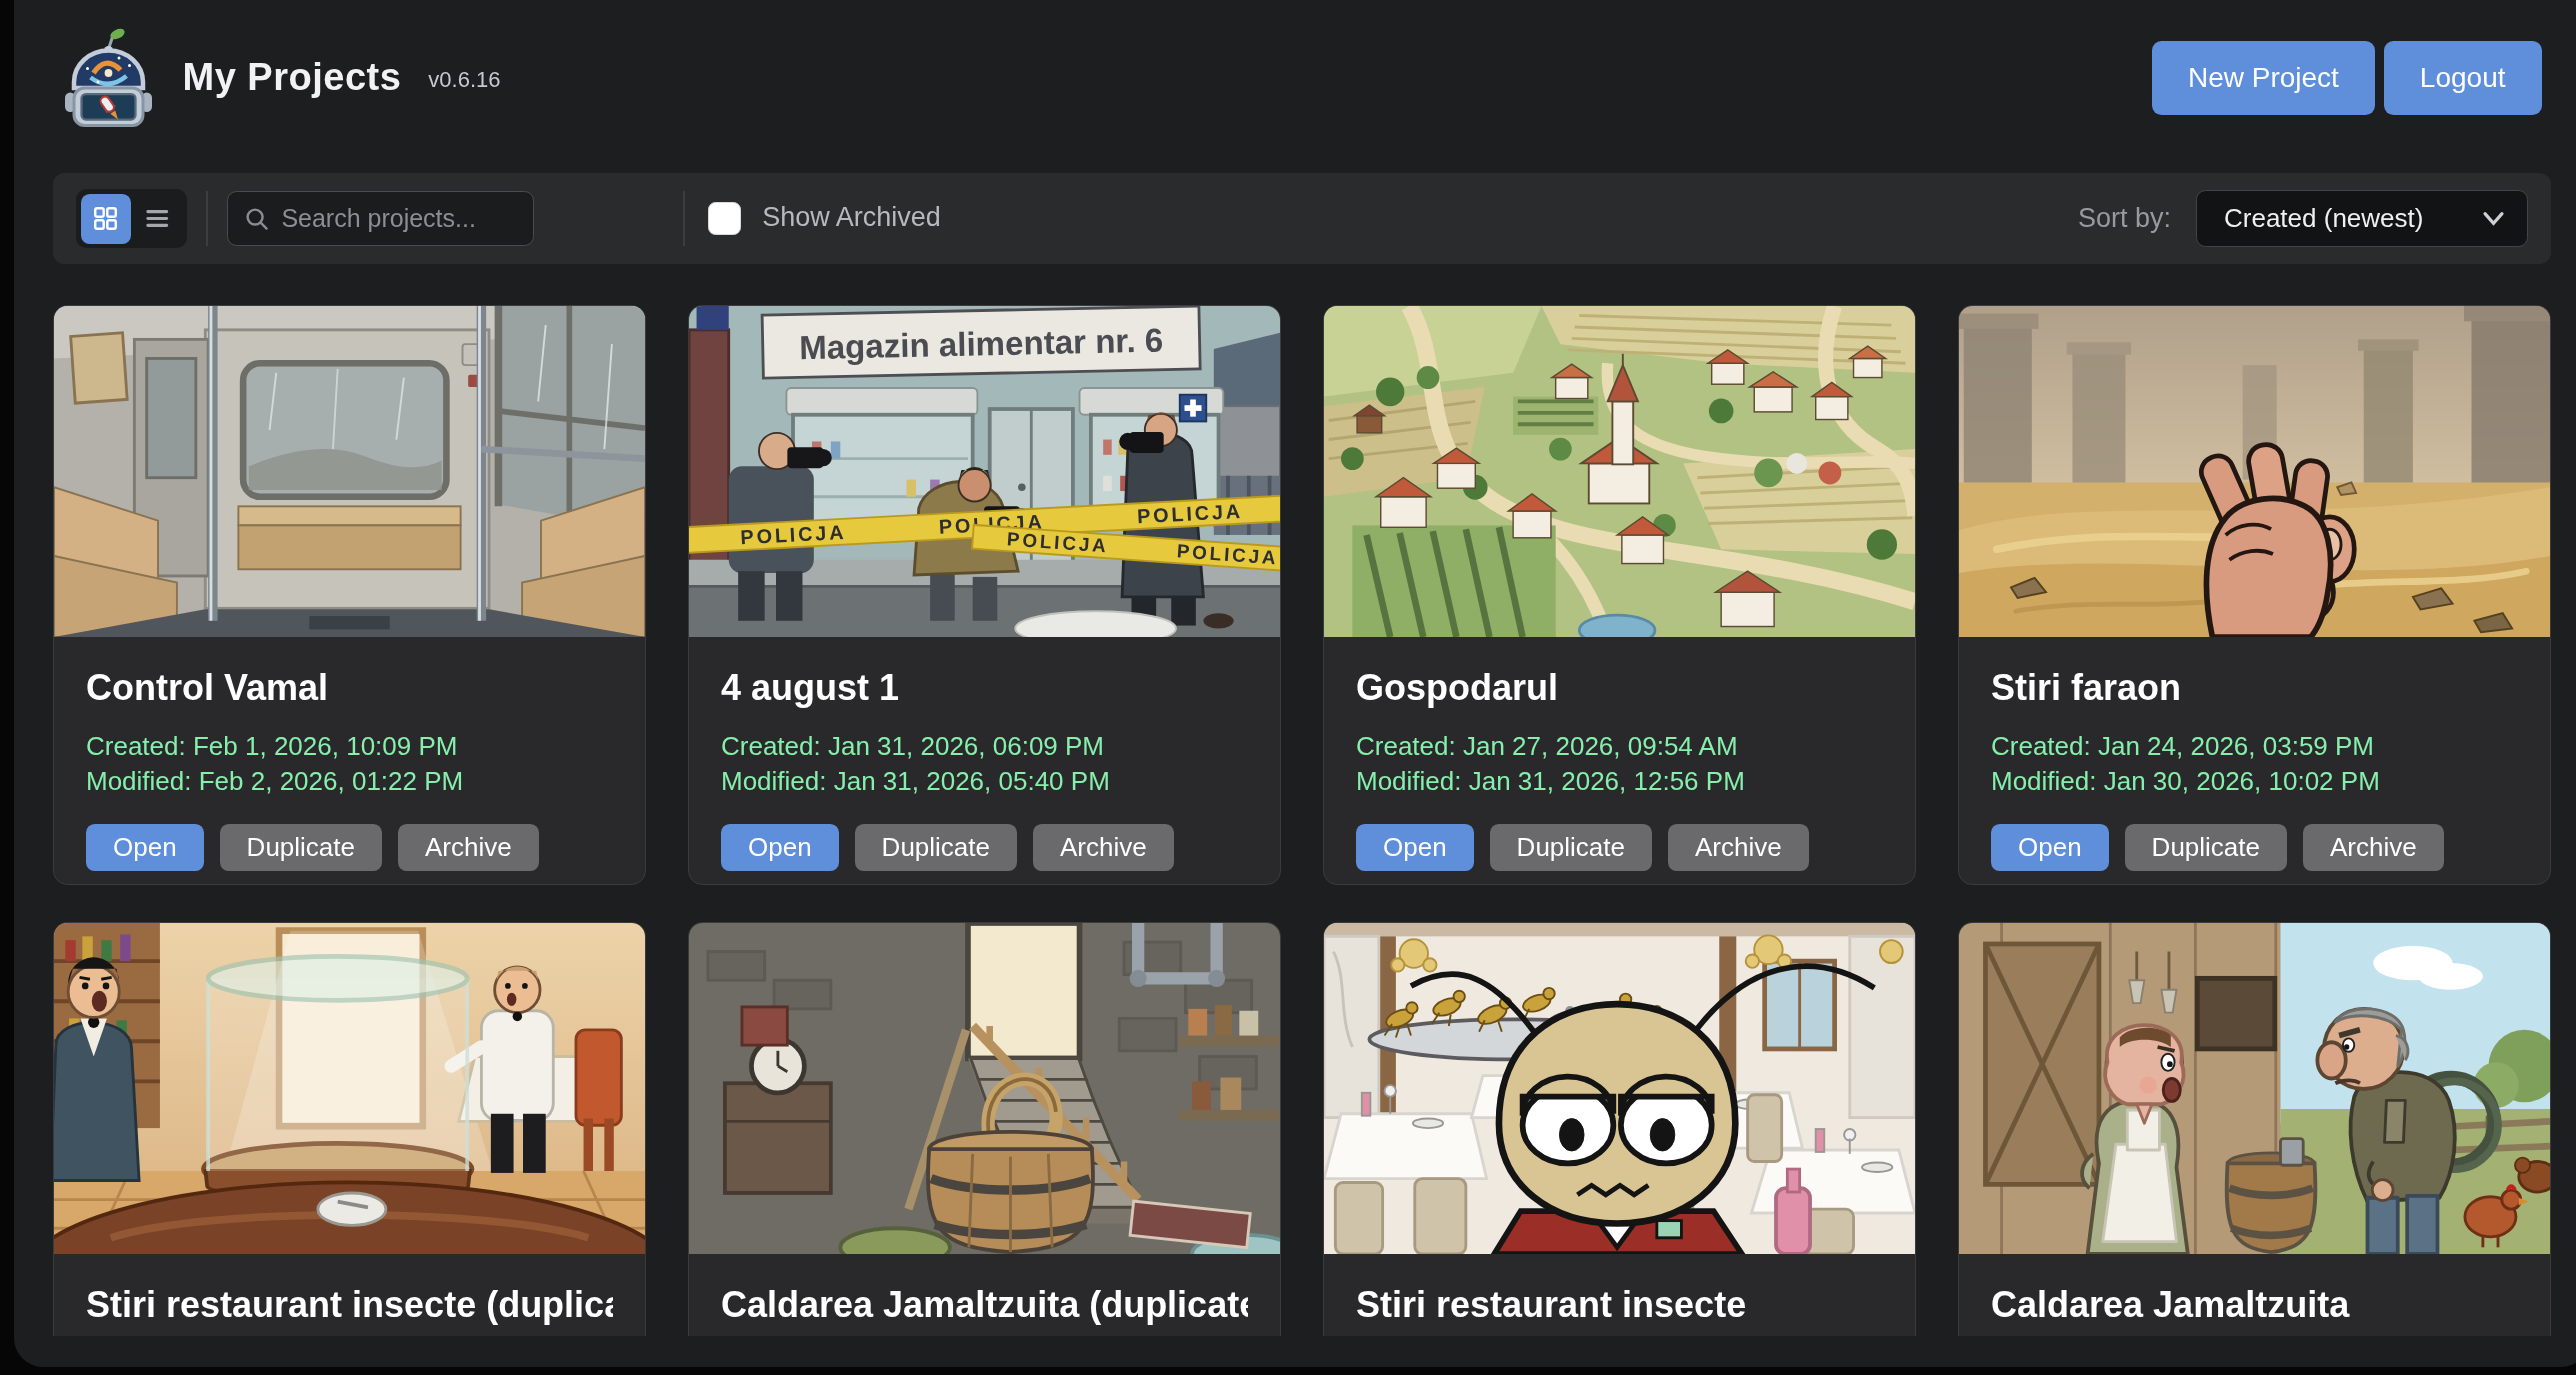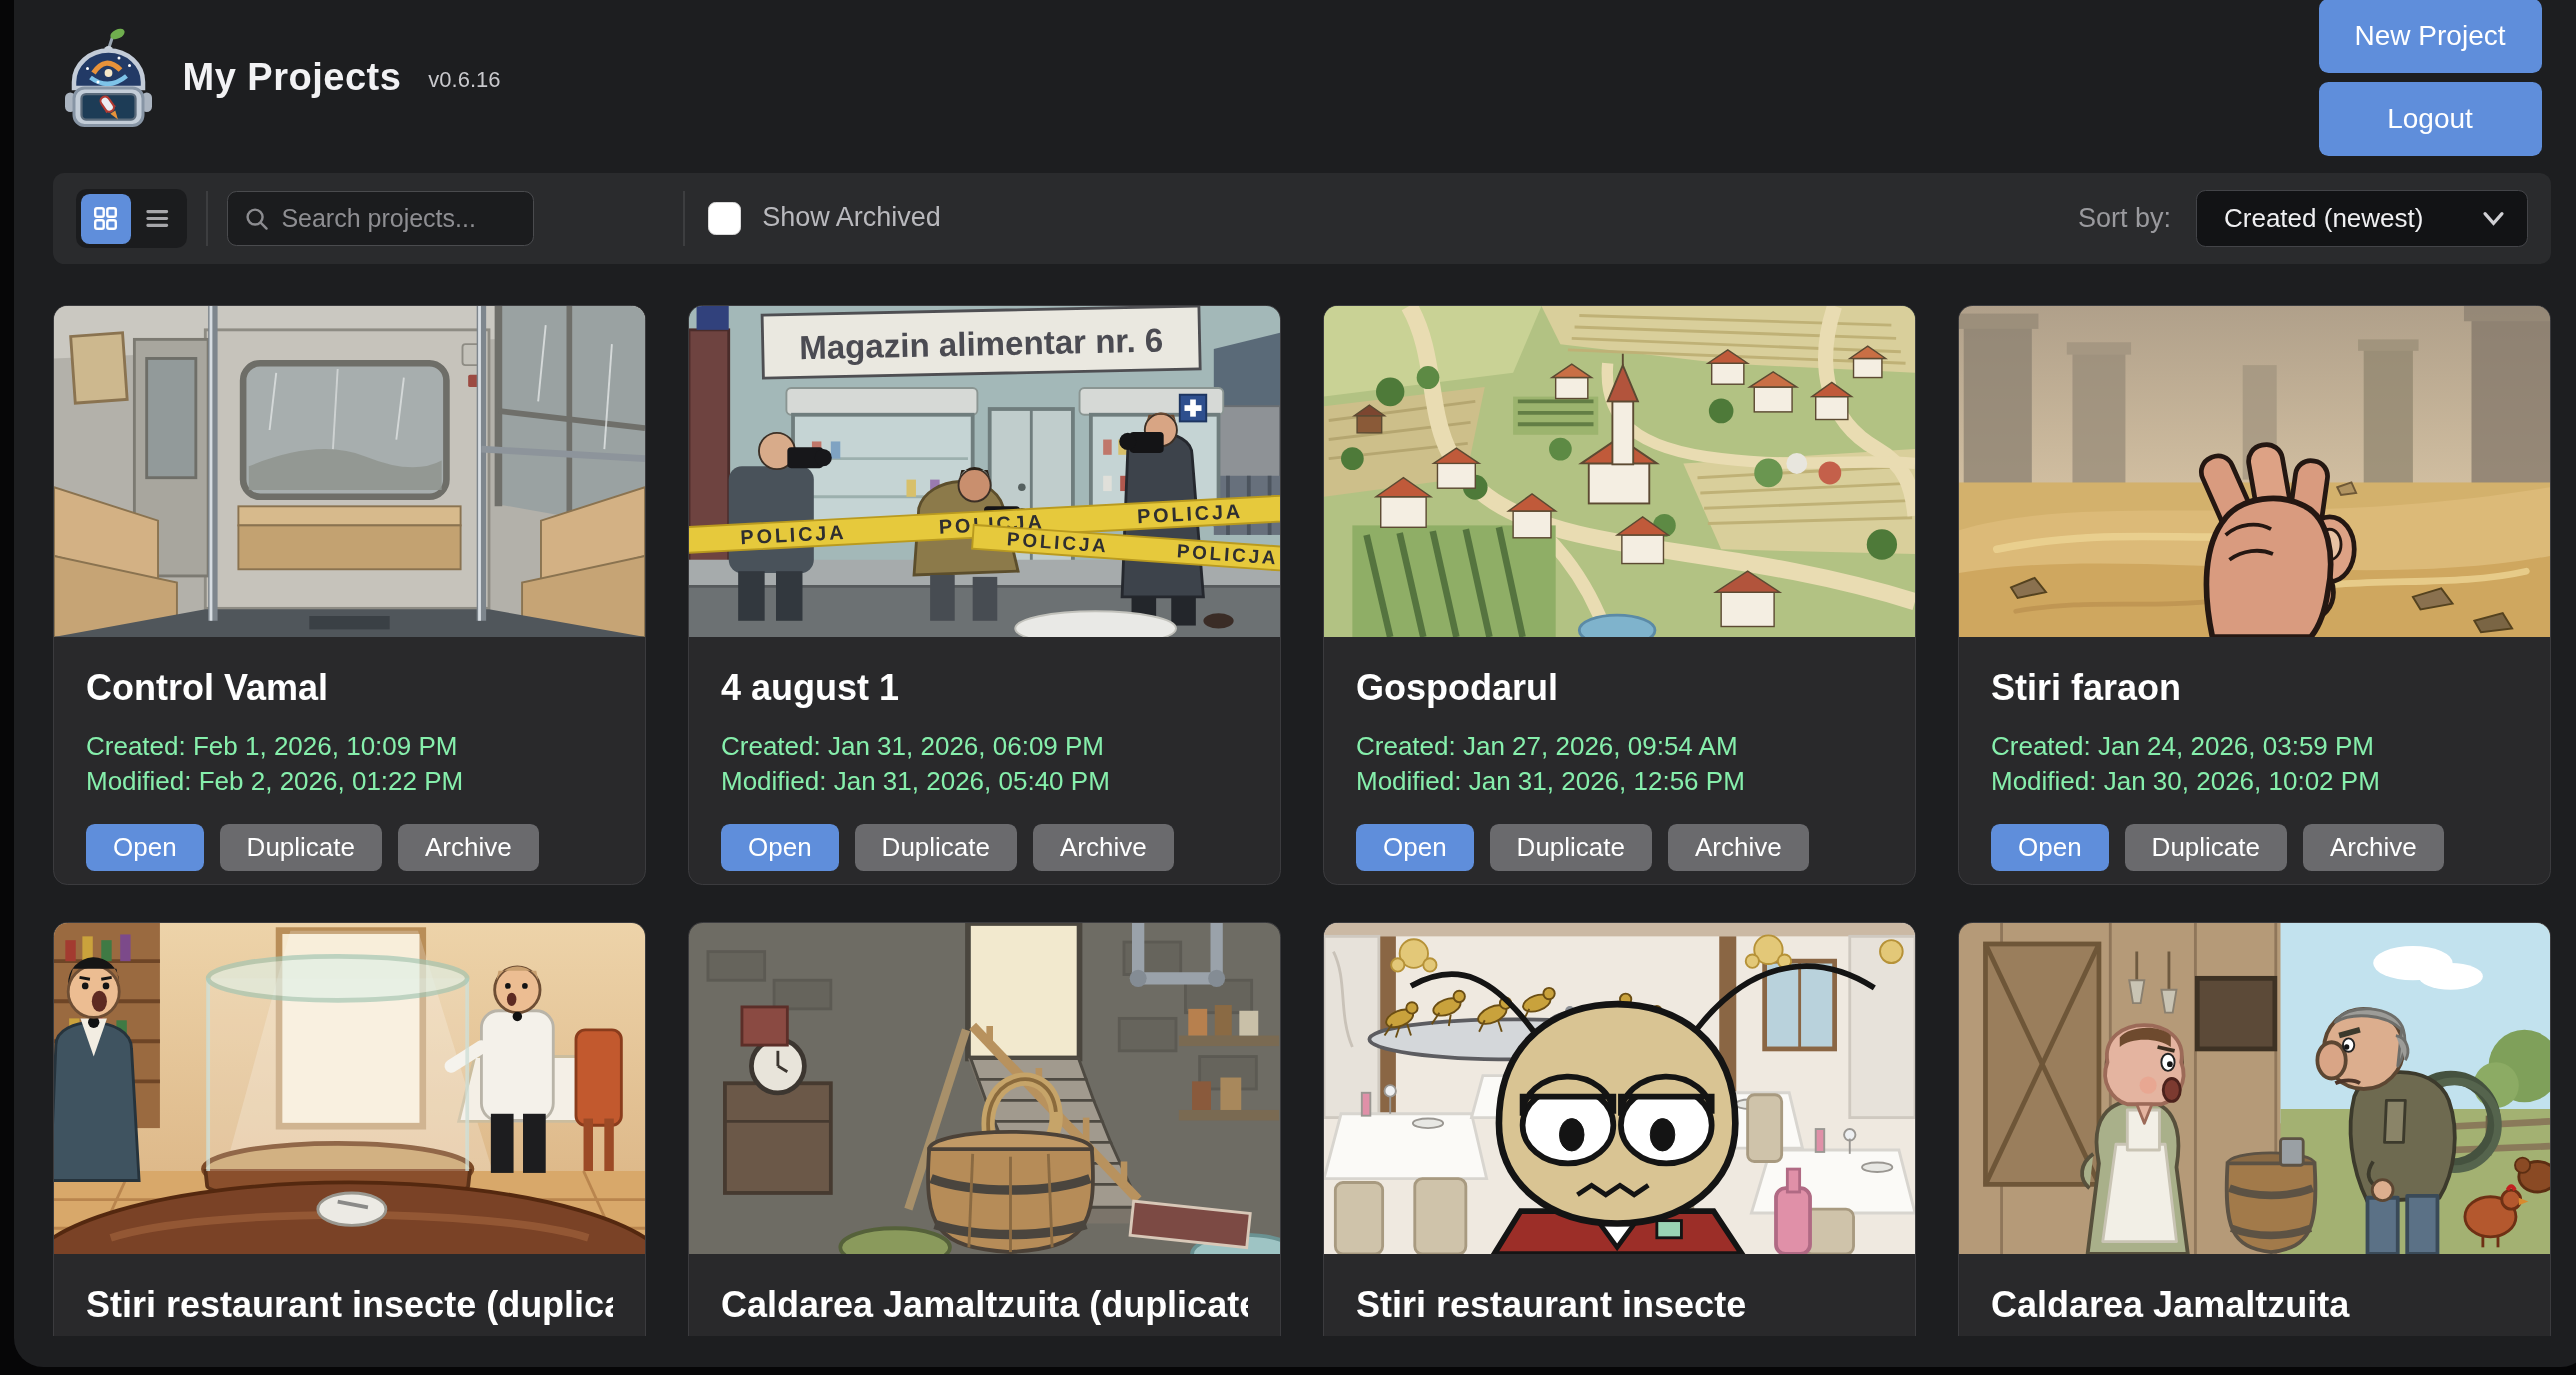--- a/index.html
+++ b/index.html
@@ -7,21 +7,21 @@
     font-family: "Liberation Sans", sans-serif; }
   .window { position: absolute; top: 0; left: 14px; width: 2576px; height: 1367px;
     background: #1d1e20; border-radius: 0 0 29px 29px; overflow: hidden; }
   .viewport { height: 1336px; overflow: hidden; padding: 0 39px; }
 
   
   .header { display: flex; align-items: center; margin-top: 25px; height: 105px; padding: 0 9.5px; }
   .logo { width: 91px; height: 99px; flex: 0 0 auto; }
   .app-title { color: #f2f2f4; font-size: 38px; font-weight: 700; margin-left: 29px; letter-spacing: 0.5px; }
   .app-version { color: #c9c9cd; font-size: 22px; margin-left: 27px; margin-top: 5.7px; }
-  .header-actions { margin-left: auto; display: flex; gap: 9px; flex-direction: column; }
+  .header-actions { margin-left: auto; display: flex; gap: 9px; }
   .btn { border: none; cursor: pointer; font-family: inherit; }
   .btn-primary { background: #5f8edb; color: #fff; font-size: 28px; height: 74px; padding: 0 36px;
     border-radius: 9.5px; }
 
   
   .toolbar { margin-top: 43px; height: 91px; background: #2a2b2d; border-radius: 11.4px;
     display: flex; align-items: center; padding: 0 23px; }
   .seg { background: #1b1c1e; border-radius: 10.5px; padding: 4.8px; display: flex; gap: 1.9px; }
   .seg-btn { width: 50px; height: 50px; border-radius: 8.6px; background: transparent;
     display: flex; align-items: center; justify-content: center; }

